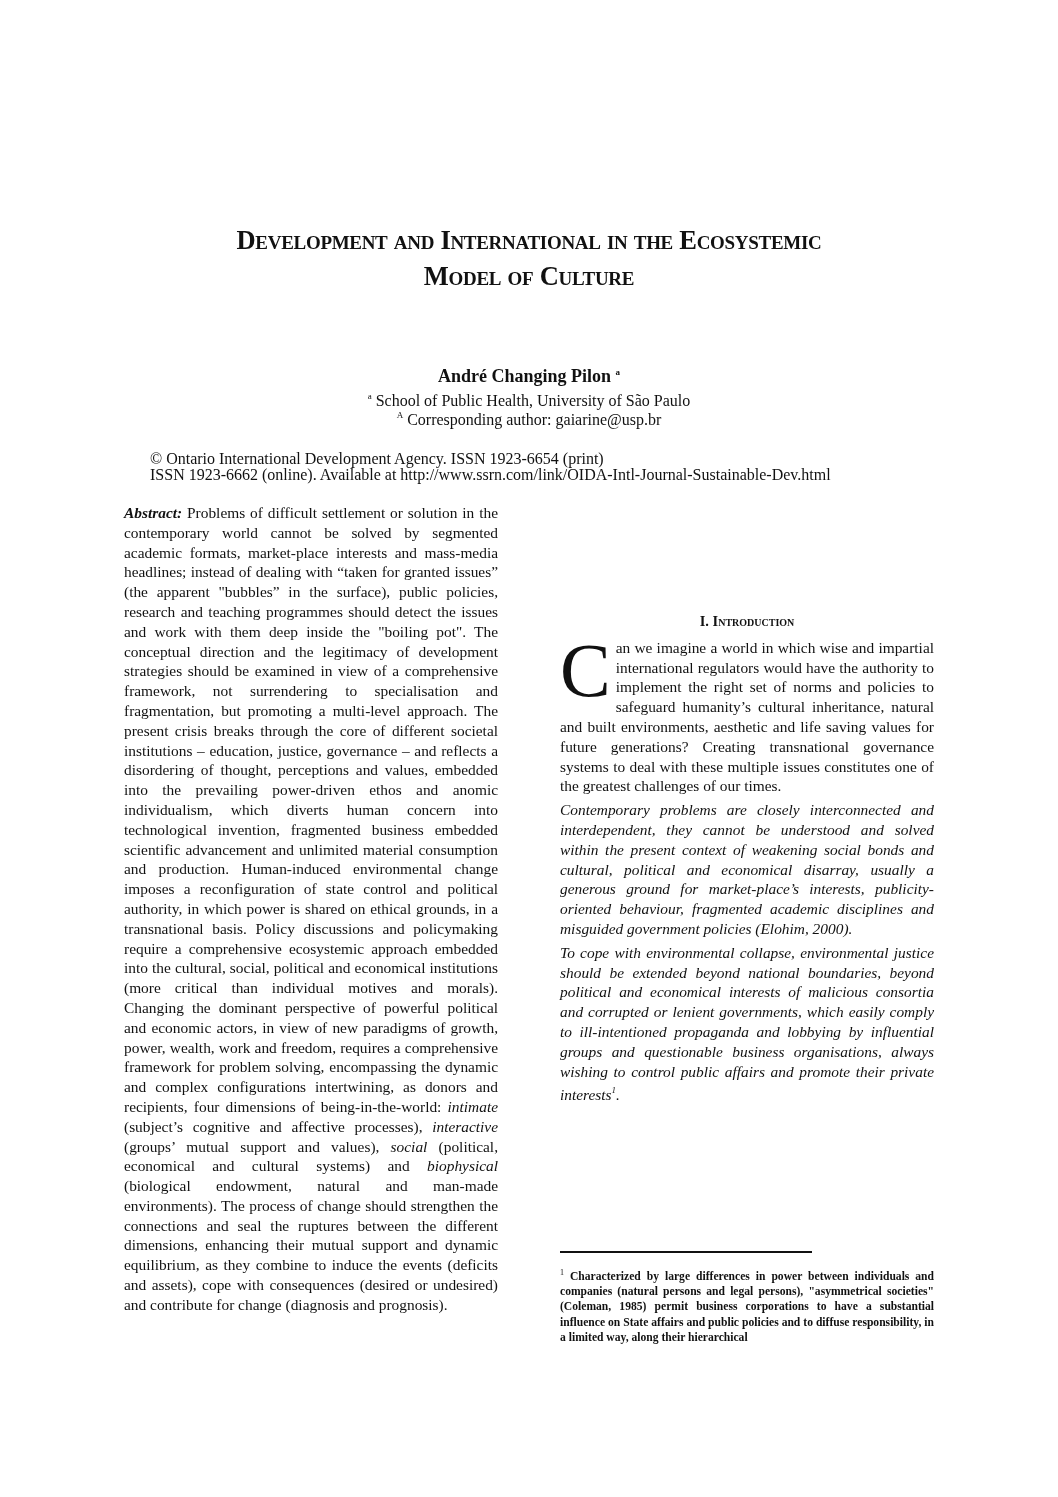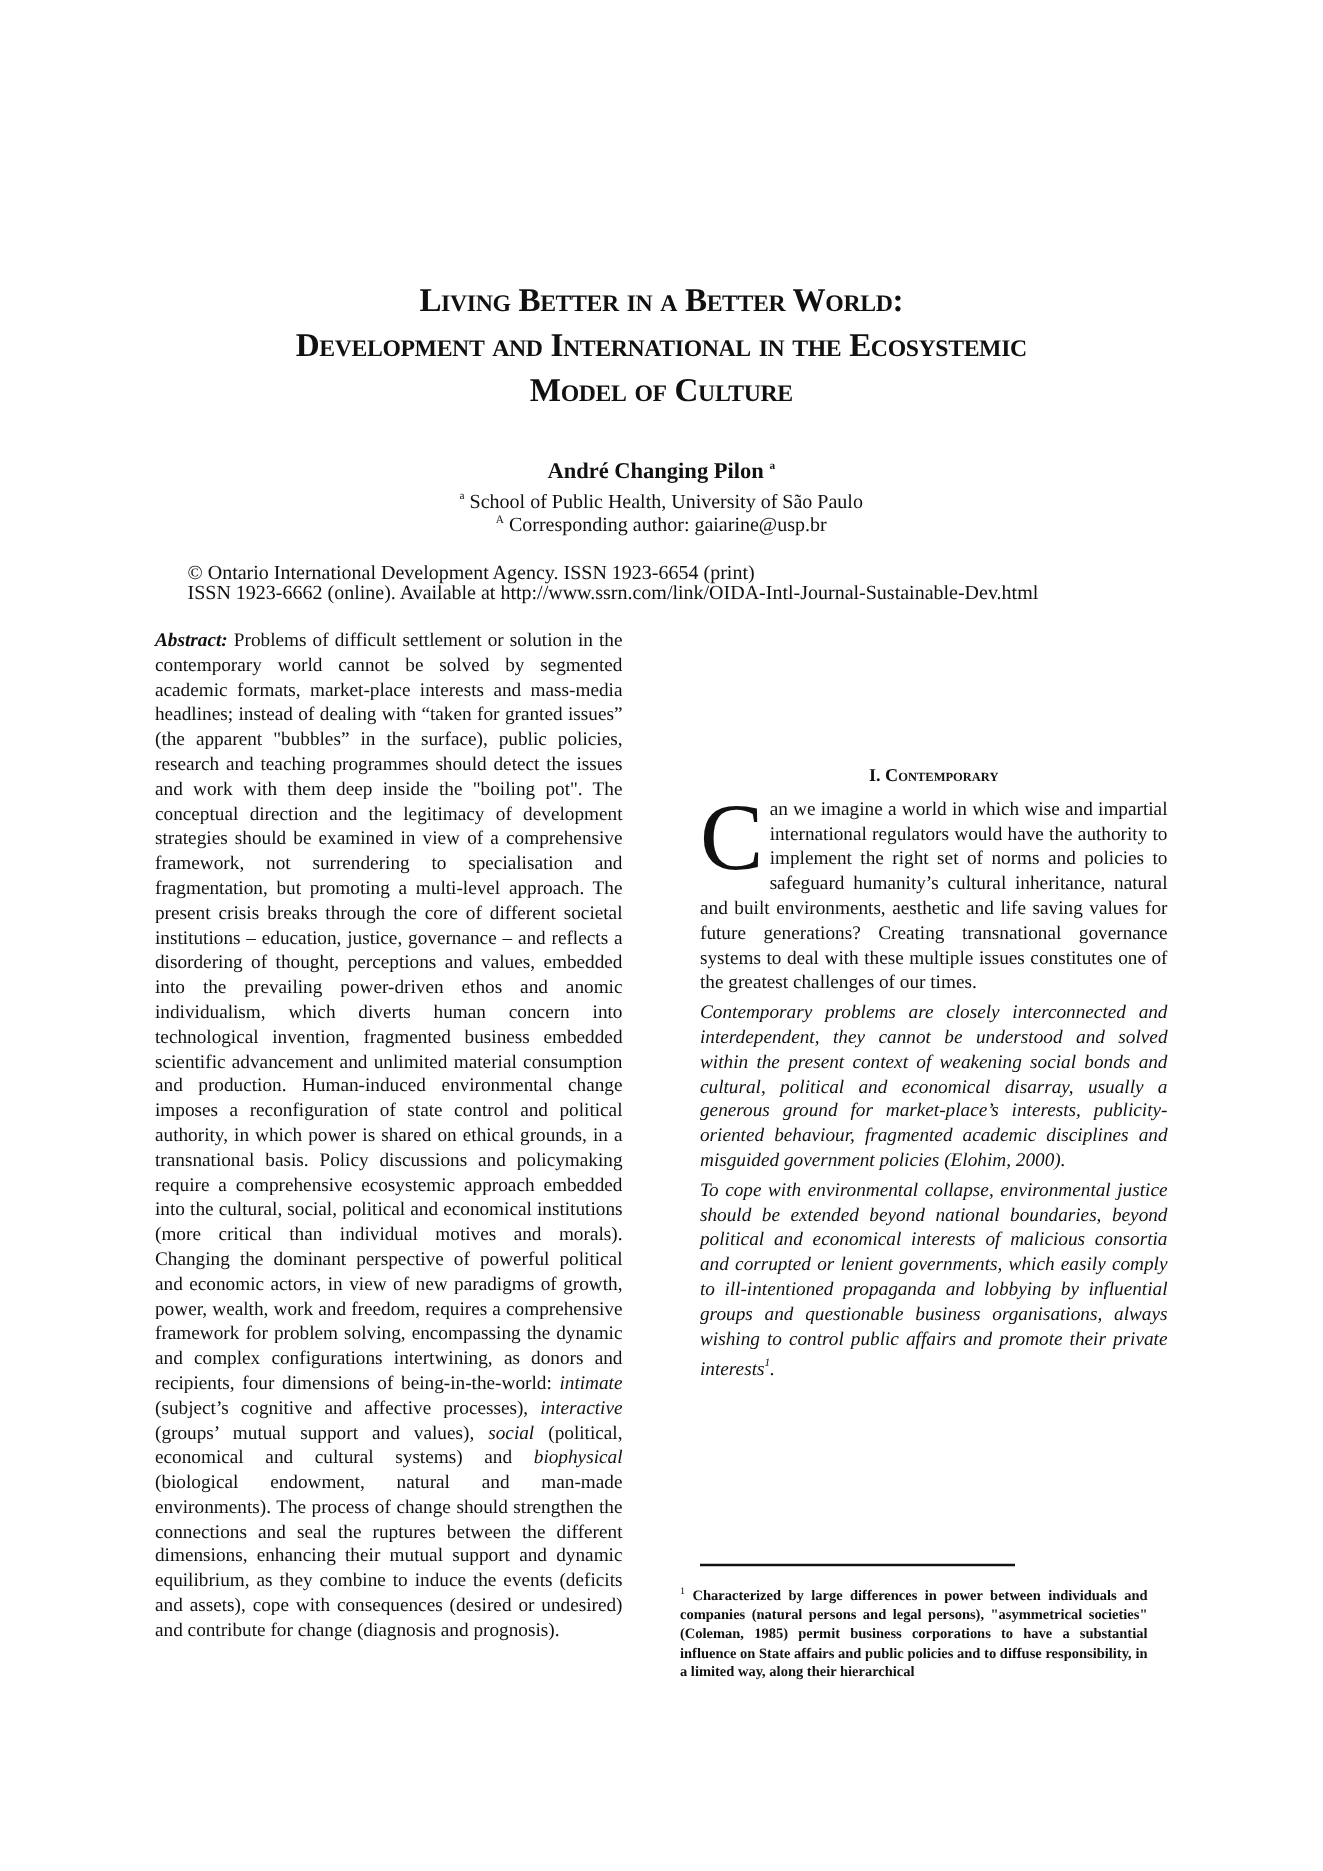--- a/index.html
+++ b/index.html
@@ -21,30 +21,29 @@
   .col-right { left: 560px; top: 503px; }
   .col p { margin: 0; }
   .col .gap { margin-top: 19px; }
   .col .gap-sm { margin-top: 4px; font-style: italic; }
   .lead { font-weight: bold; font-style: italic; }
   .section-head { text-align: center; font-weight: bold; font-variant: small-caps; font-size: 14.5px;
                   margin: 10px 0 6px 0; }
   .dropcap { float: left; font-size: 76px; line-height: 60px; margin: 2px 5px 0 0; font-weight: normal; }
   .fn-rule { position: absolute; left: 560px; top: 1251px; width: 252px; height: 0;
              border-top: 2px solid #111; }
-  .footnote { position: absolute; left: 544px; top: 1265px; width: 374px; font-size: 11.6px;
+  .footnote { position: absolute; left: 560px; top: 1265px; width: 374px; font-size: 11.6px;
               line-height: 15.2px; text-align: justify; font-weight: bold; }
   .footnote sup { font-size: 8px; vertical-align: 5px; font-weight: normal; margin-right: 6px; }
   .fnref { font-size: 9px; vertical-align: 7px; }
 </style>
 </head>
 <body>
 
 <div class="title-block">
-  <p class="title-line">Living Better in a Better World:</p>
   <p class="title-line">Development and International in the Ecosystemic</p>
   <p class="title-line">Model of Culture</p>
 </div>
 
 <div class="author">
   <span>André Changing Pilon</span>
   <sup>a</sup>
 </div>
 <div class="aff aff1">
   <sup>a</sup>
@@ -57,21 +56,21 @@
 
 <div class="copy copy1">© Ontario International Development Agency. ISSN 1923-6654 (print)</div>
 <div class="copy copy2">ISSN 1923-6662 (online). Available at http://www.ssrn.com/link/OIDA-Intl-Journal-Sustainable-Dev.html</div>
 
 <div class="col col-left">
   <p><span class="lead">Abstract:</span><span> Problems of difficult settlement or solution in the contemporary world cannot be solved by segmented academic formats, market-place interests and mass-media headlines; instead of dealing with “taken for granted issues” (the apparent "bubbles” in the surface), public policies, research and teaching programmes should detect the issues and work with them deep inside the "boiling pot". The conceptual direction and the legitimacy of development strategies should be examined in view of a comprehensive framework, not surrendering to specialisation and fragmentation, but promoting a multi-level approach. The present crisis breaks through the core of different societal institutions – education, justice, governance – and reflects a disordering of thought, perceptions and values, embedded into the prevailing power-driven ethos and anomic individualism, which diverts human concern into technological invention, fragmented business embedded scientific advancement and unlimited material consumption and production. Human-induced environmental change imposes a reconfiguration of state control and political authority, in which power is shared on ethical grounds, in a transnational basis. Policy discussions and policymaking require a comprehensive ecosystemic approach embedded into the cultural, social, political and economical institutions (more critical than individual motives and morals). Changing the dominant perspective of powerful political and economic actors, in view of new paradigms of growth, power, wealth, work and freedom, requires a comprehensive framework for problem solving, encompassing the dynamic and complex configurations intertwining, as donors and recipients, four dimensions of being-in-the-world: </span><i>intimate</i><span> (subject’s cognitive and affective processes), </span><i>interactive</i><span> (groups’ mutual support and values), </span><i>social</i><span> (political, economical and cultural systems) and </span><i>biophysical</i><span> (biological endowment, natural and man-made environments). The process of change should strengthen the connections and seal the ruptures between the different dimensions, enhancing their mutual support and dynamic equilibrium, as they combine to induce the events (deficits and assets), cope with consequences (desired or undesired) and contribute for change (diagnosis and prognosis).</span></p>
 </div>
 
 <div class="col col-right">
   <p style="height:99px;"></p>
-  <div class="section-head">I. Contemporary</div>
+  <div class="section-head">I. Introduction</div>
   <p><span class="dropcap">C</span><span>an we imagine a world in which wise and impartial international regulators would have the authority to implement the right set of norms and policies to safeguard humanity’s cultural inheritance, natural and built environments, aesthetic and life saving values for future generations? Creating transnational governance systems to deal with these multiple issues constitutes one of the greatest challenges of our times.</span></p>
   <p class="gap-sm">Contemporary problems are closely interconnected and interdependent, they cannot be understood and solved within the present context of weakening social bonds and cultural, political and economical disarray, usually a generous ground for market-place’s interests, publicity-oriented behaviour, fragmented academic disciplines and misguided government policies (Elohim, 2000).</p>
   <p class="gap-sm"><span>To cope with environmental collapse, environmental justice should be extended beyond national boundaries, beyond political and economical interests of malicious consortia and corrupted or lenient governments, which easily comply to ill-intentioned propaganda and lobbying by influential groups and questionable business organisations, always wishing to control public affairs and promote their private interests</span><span class="fnref">1</span><span>.</span></p>
 </div>
 
 <div class="fn-rule"></div>
 <div class="footnote">
   <sup>1</sup><span>Characterized by large differences in power between individuals and companies (natural persons and legal persons), "asymmetrical societies" (Coleman, 1985) permit business corporations to have a substantial influence on State affairs and public policies and to diffuse responsibility, in a limited way, along their hierarchical</span>
 </div>
 

